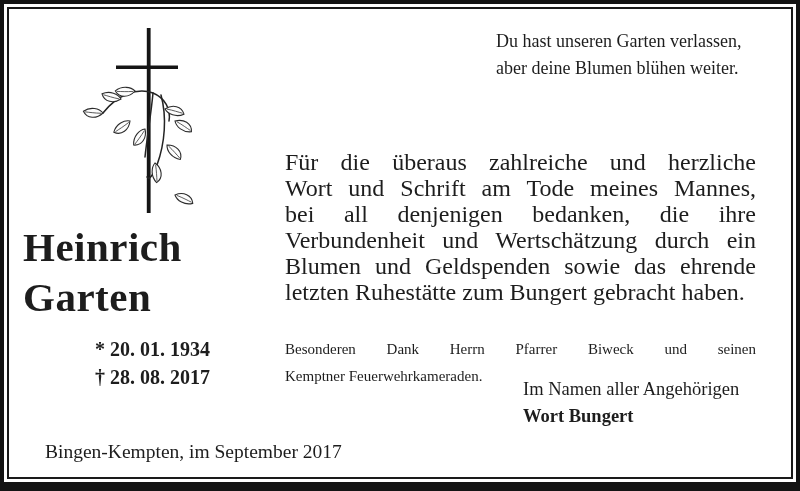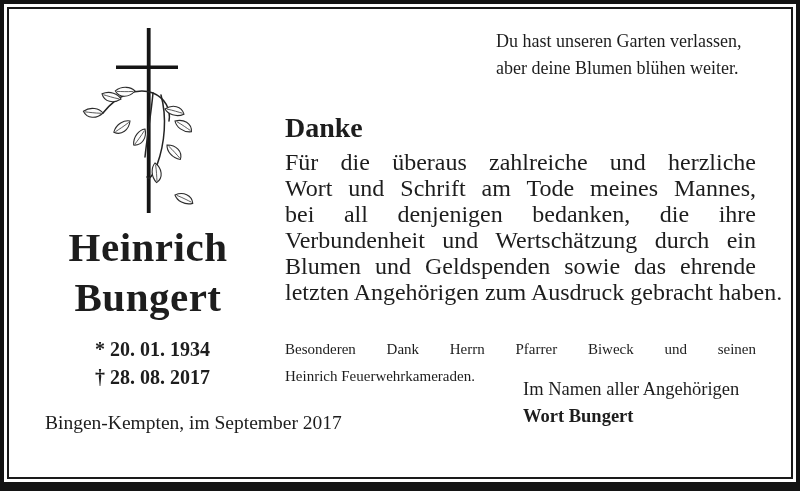--- a/index.html
+++ b/index.html
@@ -36,21 +36,20 @@
   }
   .illustration {
     position: absolute;
     left: 66px; top: 16px;
     width: 150px; height: 195px;
   }
   .name-block {
     position: absolute;
     left: 14px; top: 213px;
     width: 250px;
-    text-align: center;
     font-weight: bold;
     font-size: 41px;
     line-height: 50px;
     letter-spacing: 0.5px;
   }
   .dates-block {
     position: absolute;
     left: 86px; top: 326px;
     font-weight: bold;
     font-size: 20px;
@@ -90,21 +89,21 @@
   .closing {
     position: absolute;
     left: 514px; top: 367px;
     font-size: 18.5px;
     line-height: 27px;
     white-space: nowrap;
   }
   .closing .signer { font-weight: bold; }
   .place-date {
     position: absolute;
-    left: 36px; top: 403px;
+    left: 36px; top: 432px;
     font-size: 19.5px;
     white-space: nowrap;
   }
 </style>
 </head>
 <body>
 
 <div class="page">
   <div class="paper">
     <div class="inner-frame">
@@ -139,42 +138,41 @@
             <use href="#leaf" transform="translate(70,104) rotate(140)"></use>
             <use href="#leaf" transform="translate(92,120) rotate(62)"></use>
             <use href="#leaf" transform="translate(80,138) rotate(100)"></use>
             <use href="#leaf" transform="translate(100,170) rotate(40)"></use>
           </g>
         </g>
       </svg>
 
       <div class="name-block">
         <div>Heinrich</div>
-        <div>Bungert</div>
+        <div>Garten</div>
       </div>
 
       <div class="dates-block">
         <div>* 20. 01. 1934</div>
         <div>† 28. 08. 2017</div>
       </div>
 
-      <div class="danke">Danke</div>
 
       <div class="para1">
         <div class="jline">Für die überaus zahlreiche und herzliche Anteilnahme in</div>
         <div class="jline">Wort und Schrift am Tode meines Mannes, unseres Vaters,</div>
         <div class="jline">bei all denjenigen bedanken, die ihre Freundschaft,</div>
         <div class="jline">Verbundenheit und Wertschätzung durch ein unseres Gebet,</div>
         <div class="jline">Blumen und Geldspenden sowie das ehrende Schrift zur</div>
-        <div class="lastline">letzten Angehörigen zum Ausdruck gebracht haben.</div>
+        <div class="lastline">letzten Ruhestätte zum Bungert gebracht haben.</div>
       </div>
 
       <div class="para2">
         <div class="jline">Besonderen Dank Herrn Pfarrer Biweck und seinen</div>
-        <div class="lastline">Heinrich Feuerwehrkameraden.</div>
+        <div class="lastline">Kemptner Feuerwehrkameraden.</div>
       </div>
 
       <div class="closing">
         <div>Im Namen aller Angehörigen</div>
         <div class="signer">Wort Bungert</div>
       </div>
 
       <div class="place-date">Bingen-Kempten, im September 2017</div>
 
     </div>

